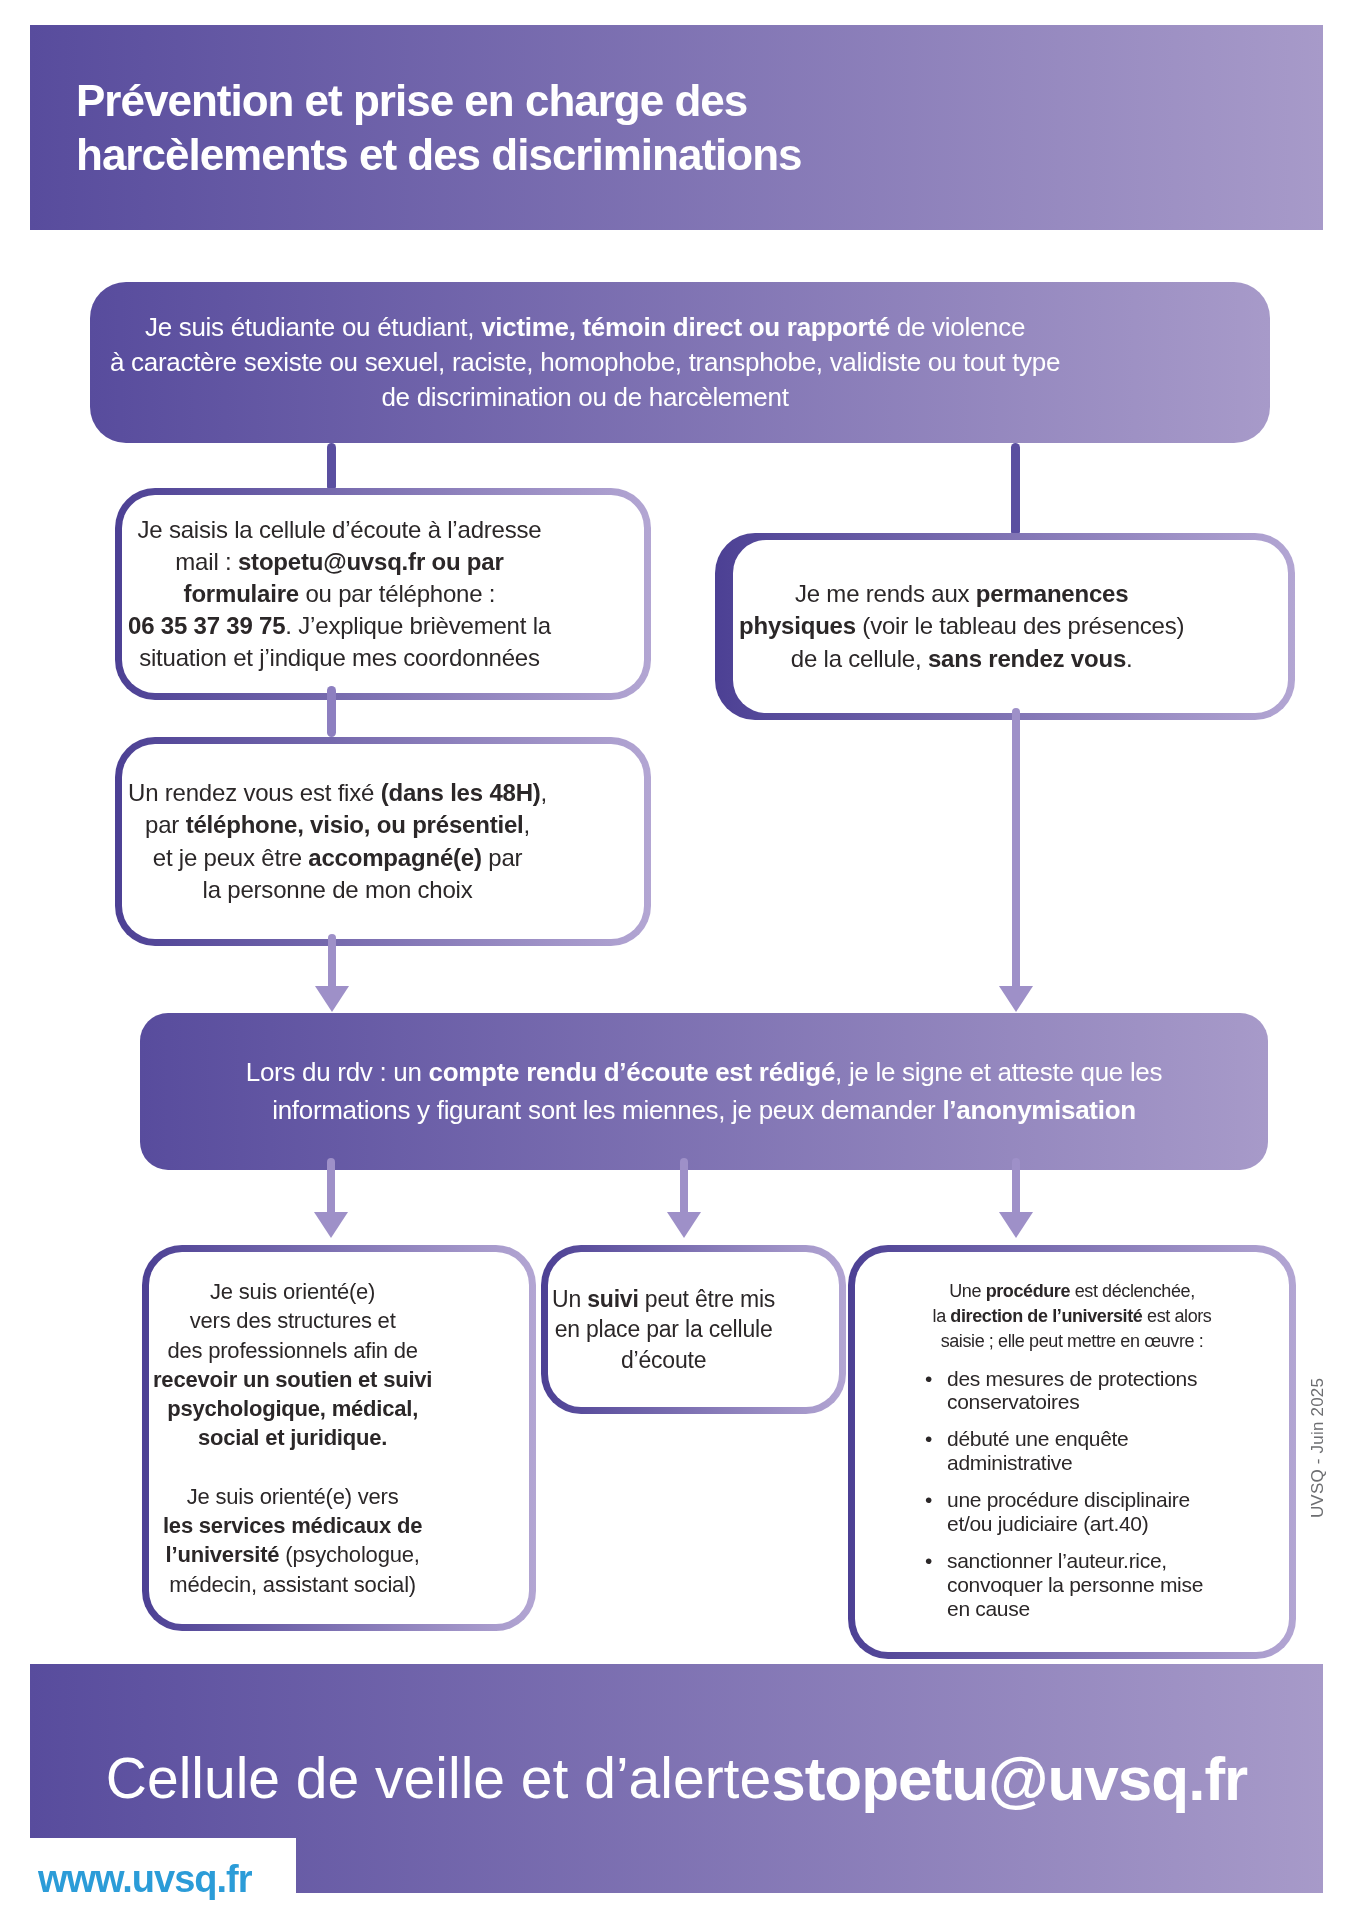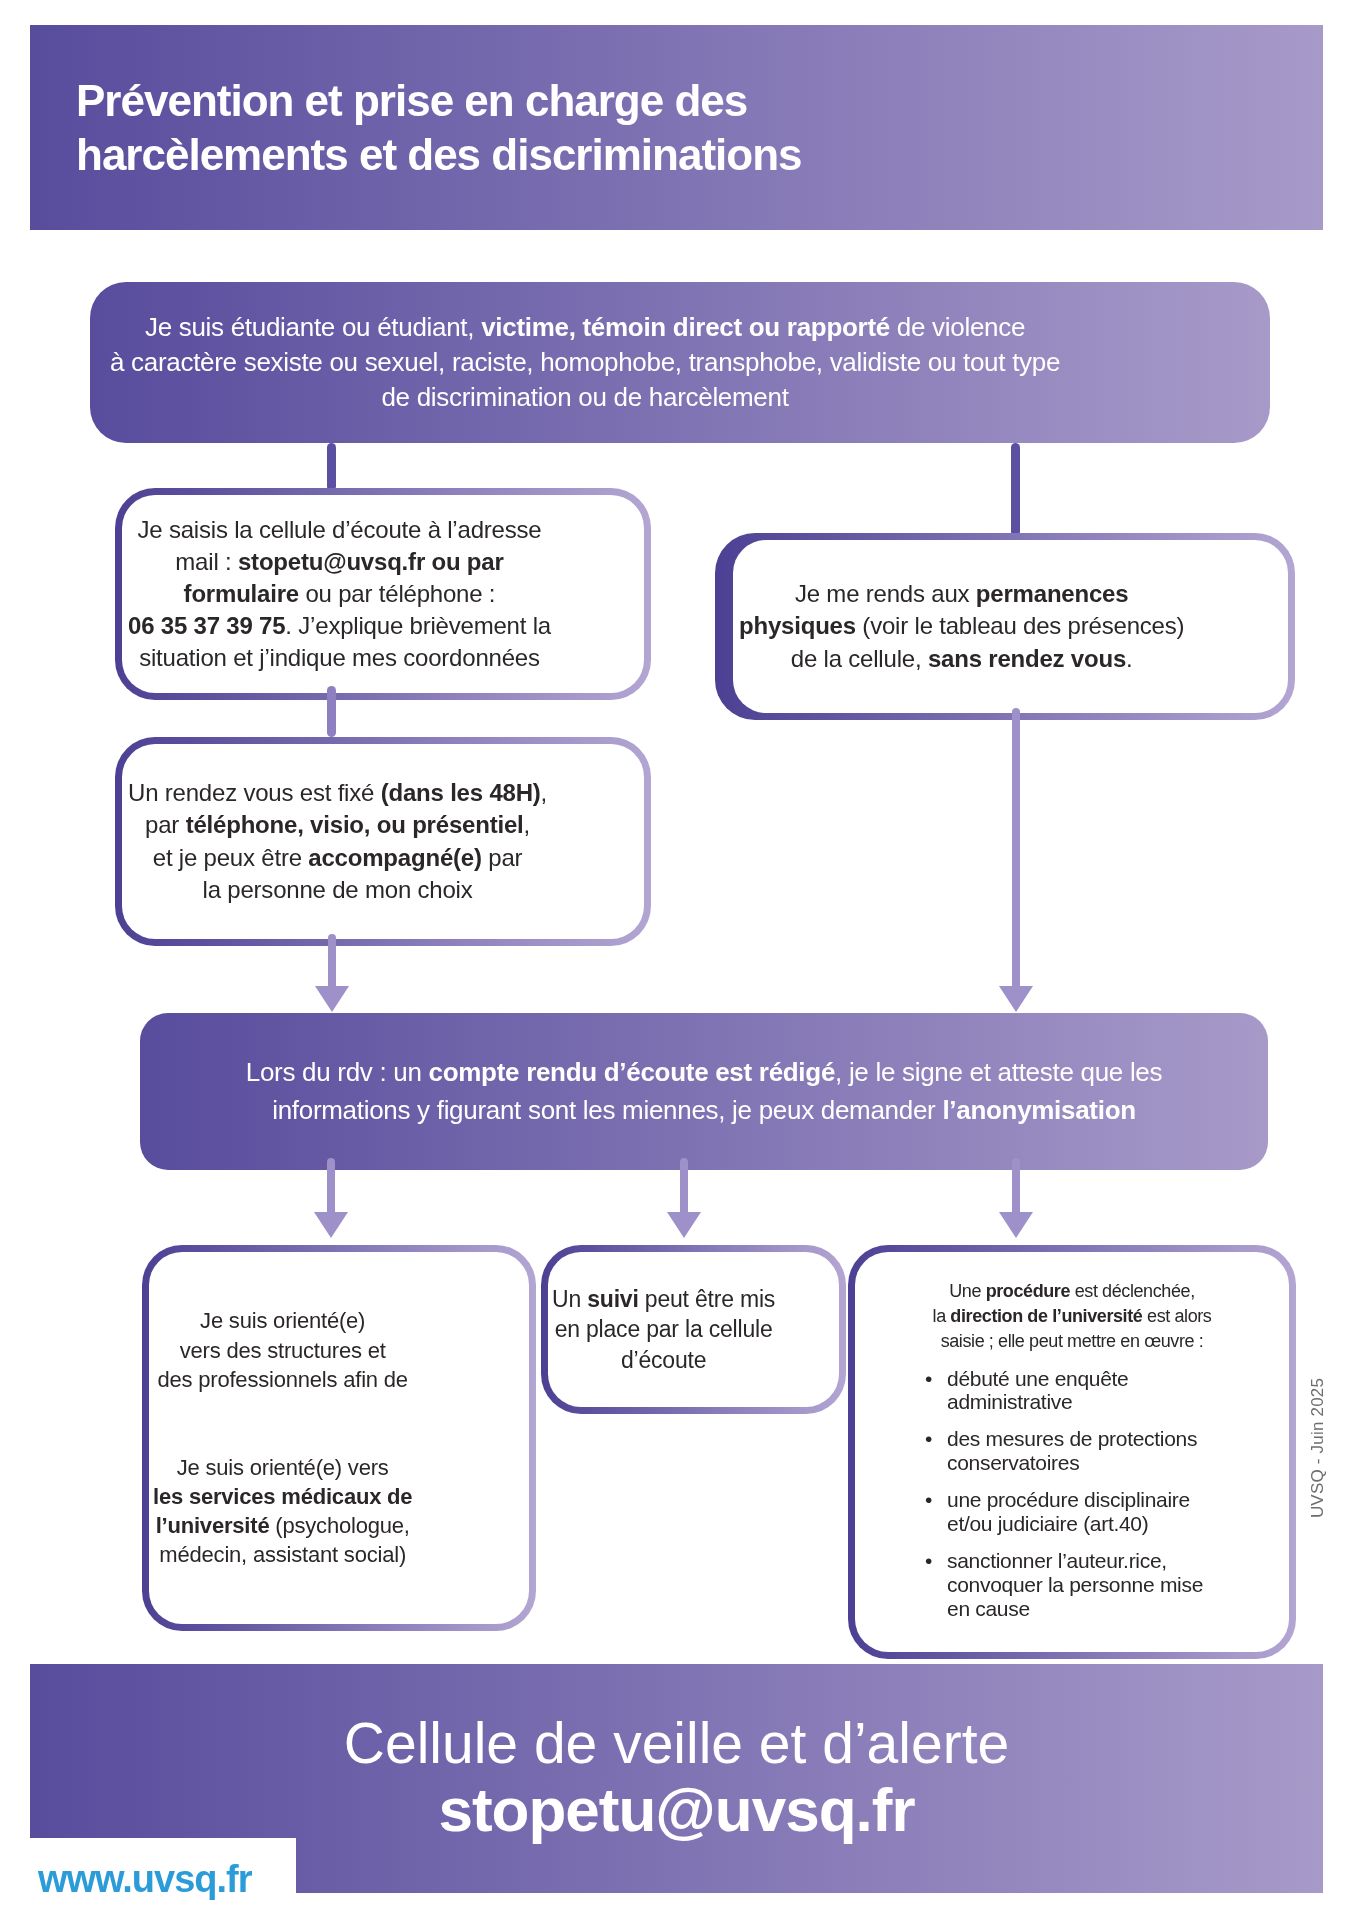--- a/index.html
+++ b/index.html
@@ -52,21 +52,21 @@
 
   
   .conn{position:absolute;width:9px;border-radius:5px;background:var(--connector-dark);}
   .conn-mid{background:var(--connector-mid);}
   .stem{position:absolute;width:8px;border-radius:4px;background:var(--arrow-light);}
   .head{position:absolute;width:0;height:0;border-left:17px solid transparent;
         border-right:17px solid transparent;border-top:26px solid var(--arrow-light);}
 
   
   .footer-band{position:absolute;left:30px;top:1664px;width:1293px;height:229px;
-               display:flex;flex-direction:column;align-items:center;justify-content:center;}
+               display:flex;flex-direction:row;align-items:center;justify-content:center;}
   .footer-line1{color:#fff;font-size:57px;font-weight:400;line-height:1.1;letter-spacing:0;}
   .footer-line2{color:#fff;font-size:62px;font-weight:700;line-height:1.15;letter-spacing:-1px;}
   .www-box{position:absolute;left:0;top:1838px;width:296px;height:82px;background:#fff;
            display:flex;align-items:center;}
   .www-text{margin-left:38px;color:var(--link-blue);font-size:38px;font-weight:700;letter-spacing:-1px;}
 
   .credit{position:absolute;left:1238px;top:1438px;width:160px;text-align:center;
           transform:rotate(-90deg);transform-origin:center;color:var(--credit-gray);
           font-size:17px;letter-spacing:0.2px;}
 </style>
@@ -144,21 +144,23 @@
   <div>
     <div class="stem" style="left:1012px;top:1158px;height:58px;"></div>
     <div class="head" style="left:999px;top:1212px;"></div>
   </div>
 
   <div class="wbox box-orientation">
     <div class="wbox-inner">
       <div class="btext-sm rich"><span>Je suis orienté(e)
 vers des structures et
 des professionnels afin de
-</span><span>
+</span><b>recevoir un soutien et suivi
+psychologique, médical,
+social et juridique.</b><span>
 
 Je suis orienté(e) vers
 </span><b>les services médicaux de
 l’université</b><span> (psychologue,
 médecin, assistant social)</span></div>
     </div>
   </div>
 
   <div class="wbox box-suivi">
     <div class="wbox-inner">
@@ -168,24 +170,24 @@
     </div>
   </div>
 
   <div class="wbox box-procedure">
     <div class="wbox-inner">
       <div class="procedure-content">
         <div class="procedure-intro rich"><span>Une </span><b>procédure</b><span> est déclenchée,
 la </span><b>direction de l’université</b><span> est alors
 saisie ; elle peut mettre en œuvre :</span></div>
         <ul class="procedure-bullets">
+            <li><span>des mesures de protections
+conservatoires</span></li>
             <li><span>débuté une enquête
 administrative</span></li>
-            <li><span>des mesures de protections
-conservatoires</span></li>
             <li><span>une procédure disciplinaire
 et/ou judiciaire (art.40)</span></li>
             <li><span>sanctionner l’auteur.rice,
 convoquer la personne mise
 en cause</span></li>
           </ul>
       </div>
     </div>
   </div>
 

